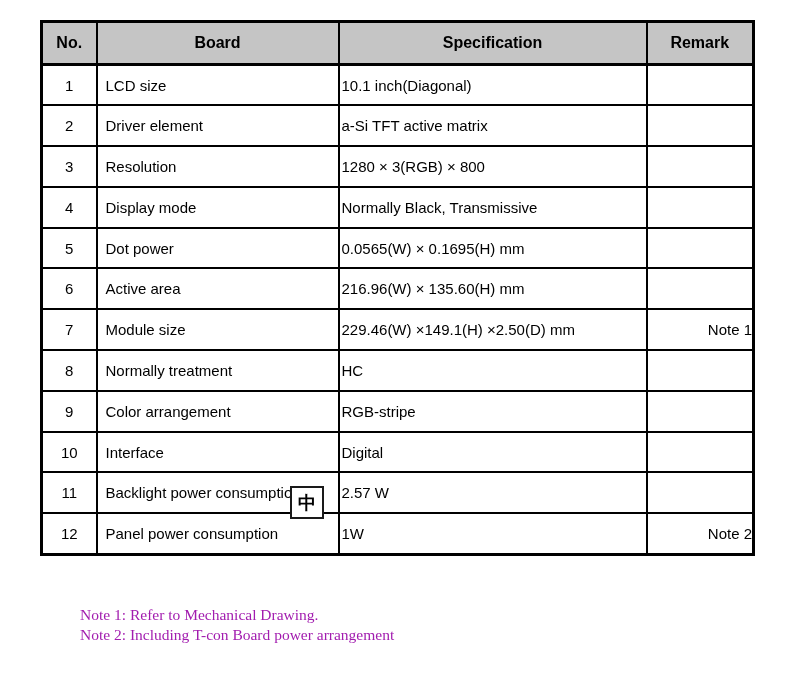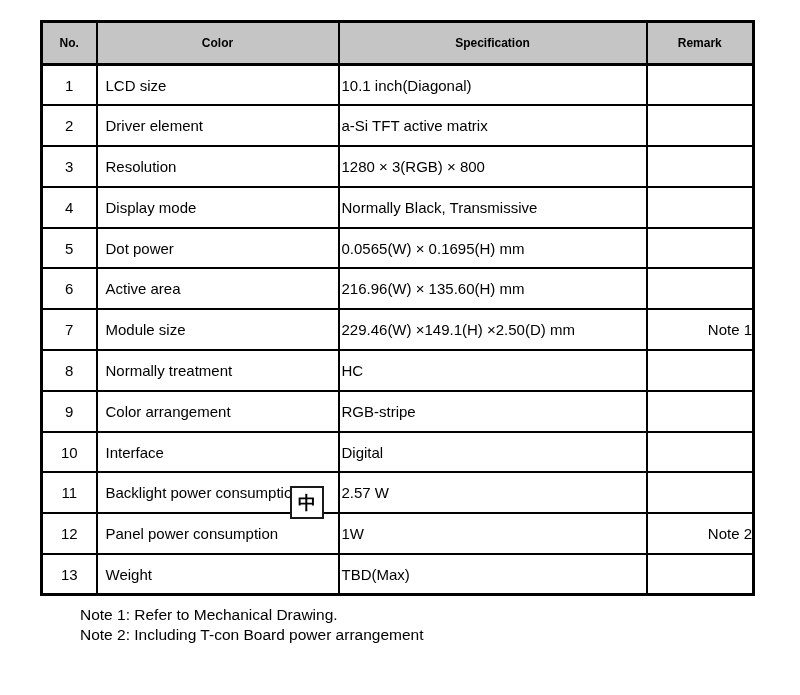--- a/index.html
+++ b/index.html
@@ -26,21 +26,21 @@
   table.spec-table th,
   table.spec-table td {
     border: 2px solid #000000;
     overflow: hidden;
     white-space: nowrap;
   }
   table.spec-table thead tr { height: 43px; }
   table.spec-table thead th {
     background: #c5c5c5;
     font-weight: bold;
-    font-size: 12px;
+    font-size: 16px;
     text-align: center;
     vertical-align: middle;
     border-bottom: 3px solid #000000;
   }
   table.spec-table tbody tr { height: 40.8px; }
   table.spec-table tbody td {
     font-size: 15px;
     vertical-align: middle;
     background: #ffffff;
   }
@@ -65,39 +65,40 @@
     line-height: 1;
     z-index: 5;
   }
 
   .notes {
     position: absolute;
     left: 80px;
     top: 605px;
     font-size: 15.5px;
     line-height: 20px;
-    color: #000000;
+    color: #a21caf;
+    font-family: Liberation Serif, serif;
   }
 </style>
 </head>
 <body>
 
 <div class="page">
 
   <table class="spec-table">
     <colgroup>
       <col style="width:55px">
       <col style="width:242px">
       <col style="width:308px">
       <col style="width:107px">
     </colgroup>
     <thead>
       <tr>
         <th>No.</th>
-        <th>Color</th>
+        <th>Board</th>
         <th>Specification</th>
         <th>Remark</th>
       </tr>
     </thead>
     <tbody>
         <tr>
           <td class="cell-no">1</td>
           <td class="cell-item">LCD size</td>
           <td class="cell-spec">10.1 inch(Diagonal)</td>
           <td class="cell-remark"></td>
@@ -161,26 +162,20 @@
           <td class="cell-item">Backlight power consumption</td>
           <td class="cell-spec">2.57 W</td>
           <td class="cell-remark"></td>
         </tr>
         <tr>
           <td class="cell-no">12</td>
           <td class="cell-item">Panel power consumption</td>
           <td class="cell-spec">1W</td>
           <td class="cell-remark">Note 2</td>
         </tr>
-        <tr>
-          <td class="cell-no">13</td>
-          <td class="cell-item">Weight</td>
-          <td class="cell-spec">TBD(Max)</td>
-          <td class="cell-remark"></td>
-        </tr>
       </tbody>
   </table>
 
   <div class="ime-cursor">
     <span>中</span>
   </div>
 
   <div class="notes">
     <div>Note 1: Refer to Mechanical Drawing.</div>
     <div>Note 2: Including T-con Board power arrangement</div>

